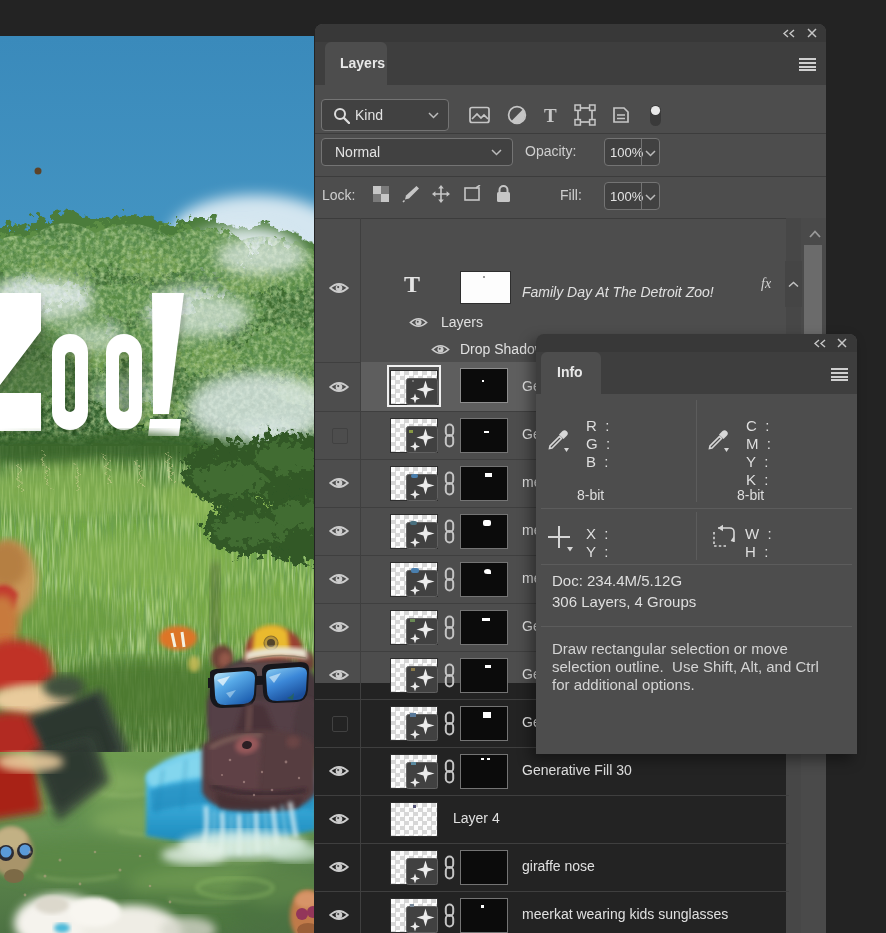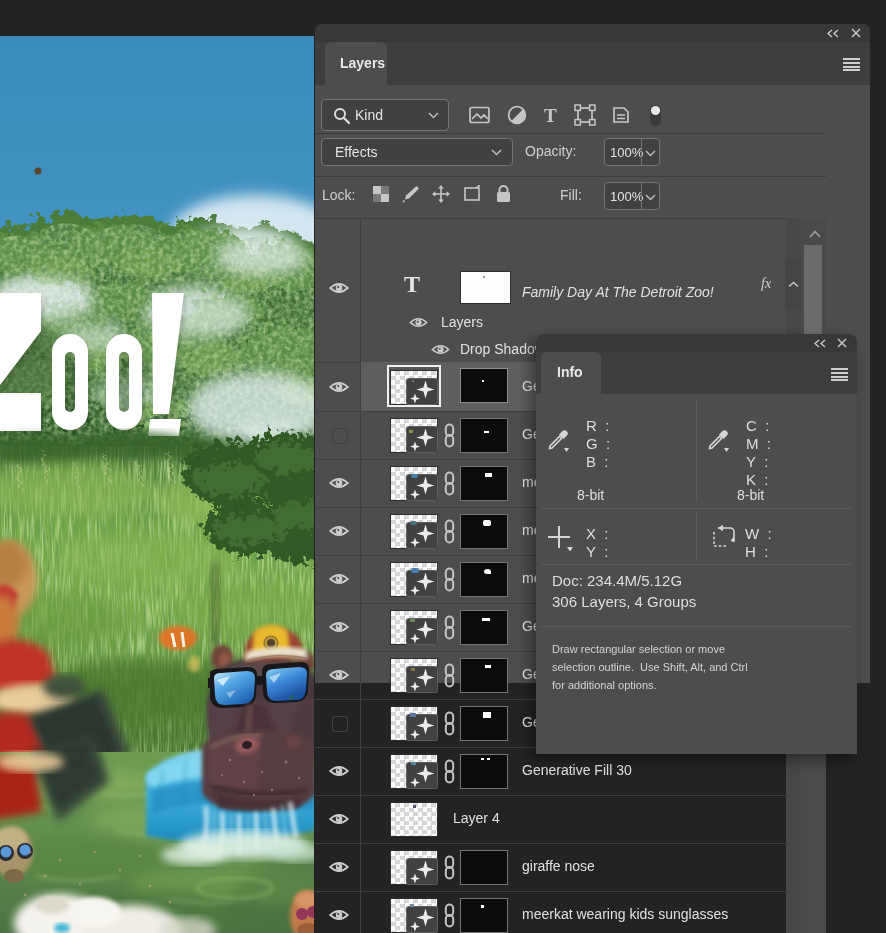--- a/index.html
+++ b/index.html
@@ -410,21 +410,21 @@
       <rect x="2.8" y="12" width="7.4" height="11.5" rx="3.7" fill="none" stroke="#c4c4c4" stroke-width="2"></rect>
     </symbol>
     <symbol id="sym-star" viewBox="0 0 32 27">
       <rect x="0.5" y="0.5" width="31" height="26" rx="2" fill="#414141" stroke="#606060"></rect>
       <path d="M19.5 2.5 L21.6 9.4 L28.5 11.5 L21.6 13.6 L19.5 20.5 L17.4 13.6 L10.5 11.5 L17.4 9.4 Z" fill="#ececec"></path>
       <path d="M9 15.5 L10.3 19.2 L14 20.5 L10.3 21.8 L9 25.5 L7.7 21.8 L4 20.5 L7.7 19.2 Z" fill="#ececec"></path>
     </symbol>
   </defs>
 </svg>
 
-<div class="abs panel" id="layers" style="left:315px;top:24px;width:511px;height:659px;padding-left:44px;">
+<div class="abs panel" id="layers" style="left:315px;top:24px;width:511px;height:659px;">
   <div class="titlebar"></div>
   <svg class="abs" style="right:31px;top:5px" width="13" height="9">
       <path d="M6 1 L2 4.5 L6 8 M12 1 L8 4.5 L12 8" fill="none" stroke="#c6c6c6" stroke-width="1.4"></path>
     </svg>
   <svg class="abs" style="right:9px;top:4px" width="10" height="10">
       <path d="M1 1 L9 9 M9 1 L1 9" stroke="#c6c6c6" stroke-width="1.5"></path>
     </svg>
   <div class="tabstrip" style="top:18px;height:43px;"></div>
   <div class="tab" style="left:10px;top:18px;width:62px;height:43px;font-size:14px;line-height:42px;text-indent:15px;">Layers</div>
 
@@ -467,21 +467,21 @@
       <path d="M149 12 h8 M149 15.5 h8" stroke="#c6c6c6" stroke-width="1.4"></path>
     </g>
     <g>
       <rect x="182" y="2" width="11" height="21" rx="5.5" fill="#3a3a3a"></rect>
       <circle cx="187.5" cy="7.5" r="4.6" fill="#e8e8e8"></circle>
     </g>
   </svg>
   <div class="sep" style="left:0;top:109px;width:511px;height:1px;"></div>
 
   <div class="ddl" style="left:6px;top:114px;width:192px;height:28px;">
-    <span style="position:absolute;left:13px;top:5px;font-size:14px;">Effects</span>
+    <span style="position:absolute;left:13px;top:5px;font-size:14px;">Normal</span>
     <svg class="abs" style="right:10px;top:10px" width="11" height="7">
         <path d="M1 1 L5.5 5.5 L10 1" fill="none" stroke="#bbb" stroke-width="1.5"></path>
       </svg>
   </div>
   <div class="txt" style="left:210px;top:119px;font-size:14px;color:#cfcfcf;">Opacity:</div>
   <div class="ddl" style="left:289px;top:114px;width:56px;height:28px;">
     <span style="position:absolute;left:5px;top:6px;font-size:13px;">100%</span>
     <div style="position:absolute;right:17px;top:0;bottom:0;width:1px;background:#747474;"></div>
     <svg class="abs" style="right:3px;top:11px" width="11" height="7">
         <path d="M1 1 L5.5 5.5 L10 1" fill="none" stroke="#bbb" stroke-width="1.5"></path>
@@ -806,14 +806,14 @@
     </g>
     <path d="M22 18 l-3.4 -1 l3.4 -5 Z" fill="#d6d6d6"></path>
     <path d="M6 4 l5 -3.3 v6.6 Z" fill="#d6d6d6"></path>
   </svg>
   <div class="txt" style="left:209px;top:191px;font-size:15px;line-height:18px;">W&nbsp;&nbsp;:<br>H&nbsp;&nbsp;:</div>
   <div class="sep" style="left:5px;top:230px;width:311px;height:1px;background:#5c5c5c;"></div>
 
   <div class="txt" style="left:16px;top:236px;font-size:15px;line-height:21px;">Doc: 234.4M/5.12G<br>306 Layers, 4 Groups</div>
   <div class="sep" style="left:5px;top:292px;width:311px;height:1px;background:#5c5c5c;"></div>
 
-  <div class="txt" style="left:16px;top:306px;font-size:11px;line-height:18px;color:#d4d4d4;">Draw rectangular selection or move<br>selection outline.&nbsp; Use Shift, Alt, and Ctrl<br>for additional options.</div>
+  <div class="txt" style="left:16px;top:306px;font-size:15px;line-height:18px;color:#d4d4d4;">Draw rectangular selection or move<br>selection outline.&nbsp; Use Shift, Alt, and Ctrl<br>for additional options.</div>
 </div>
 
 </body></html>

